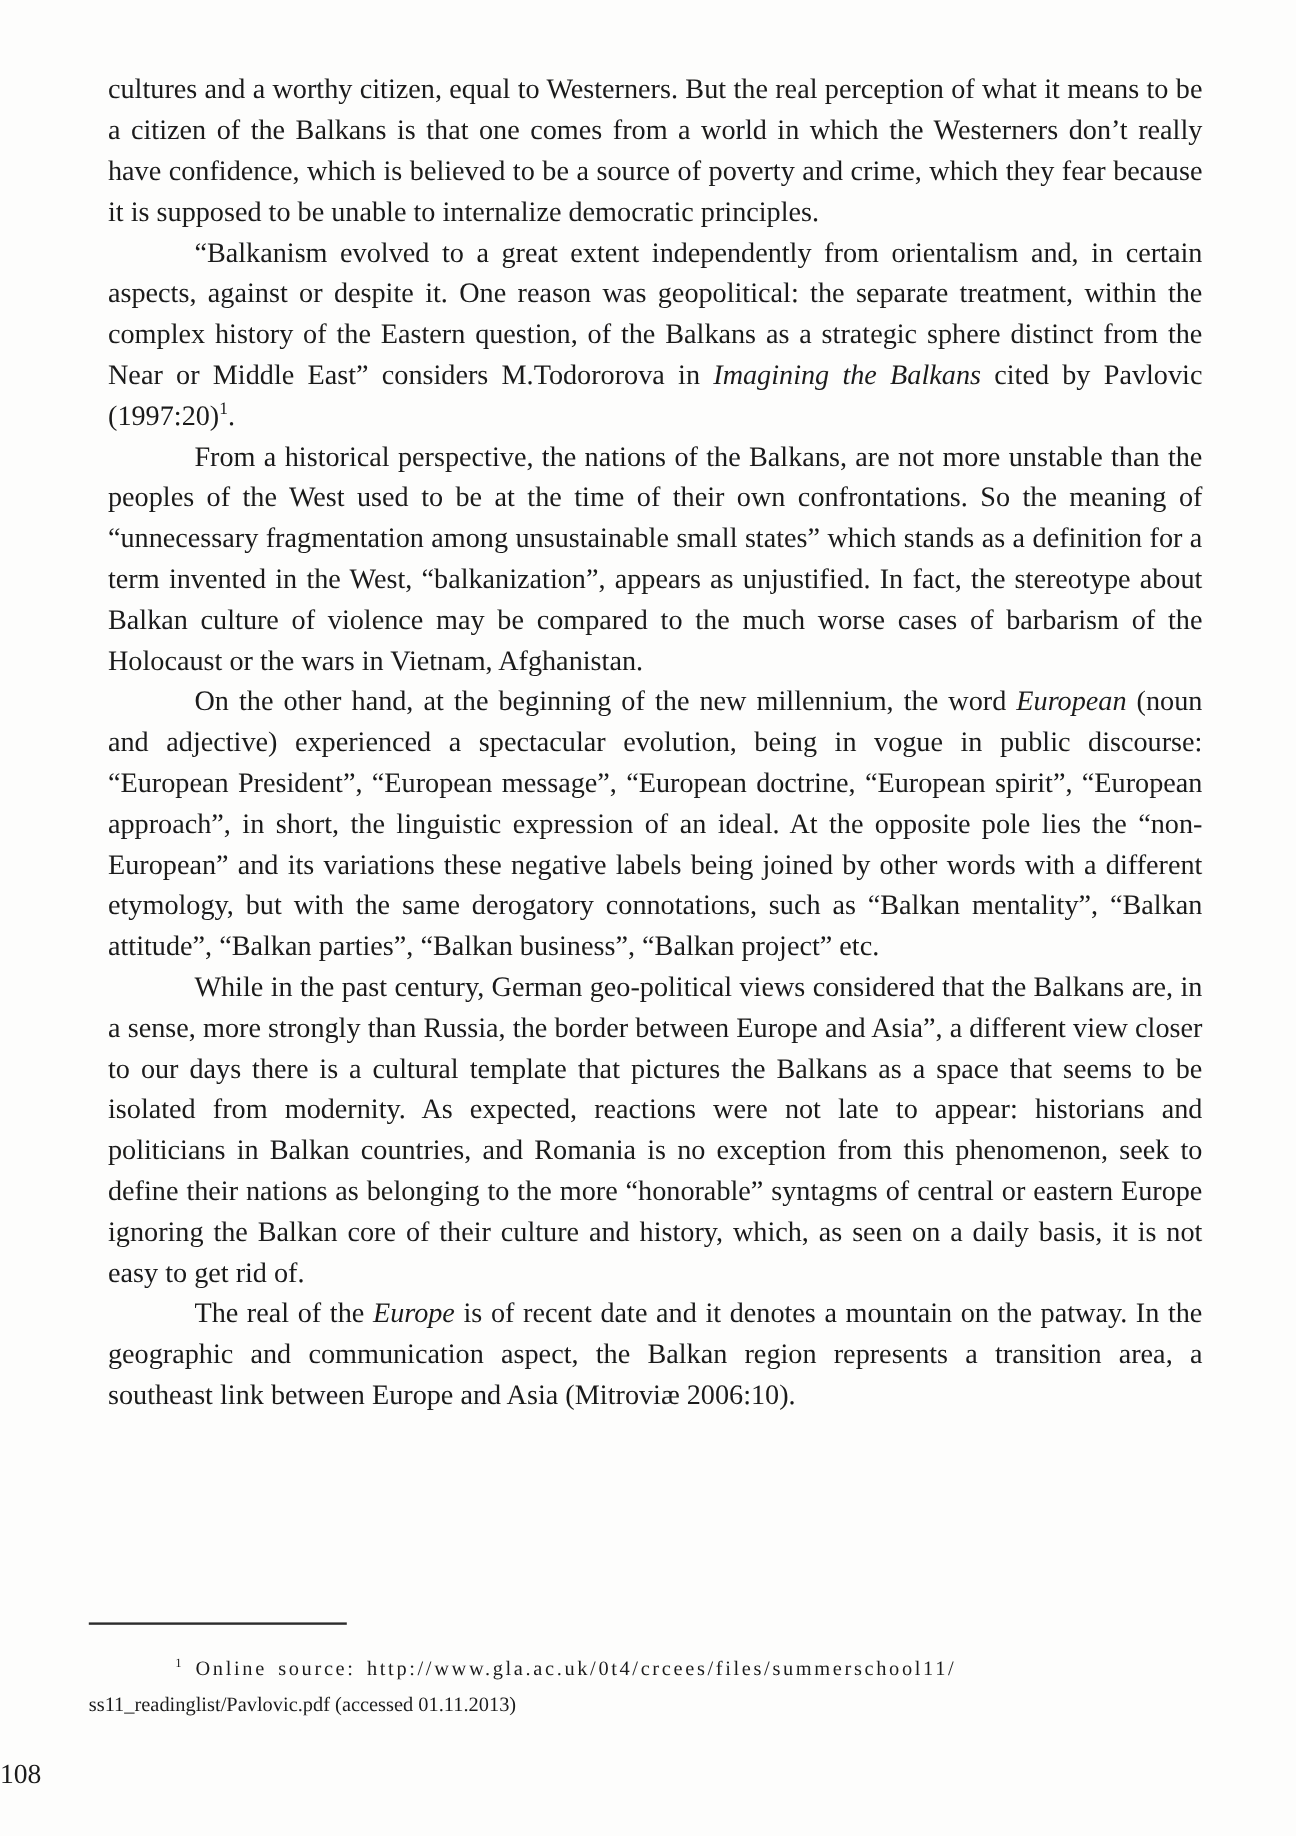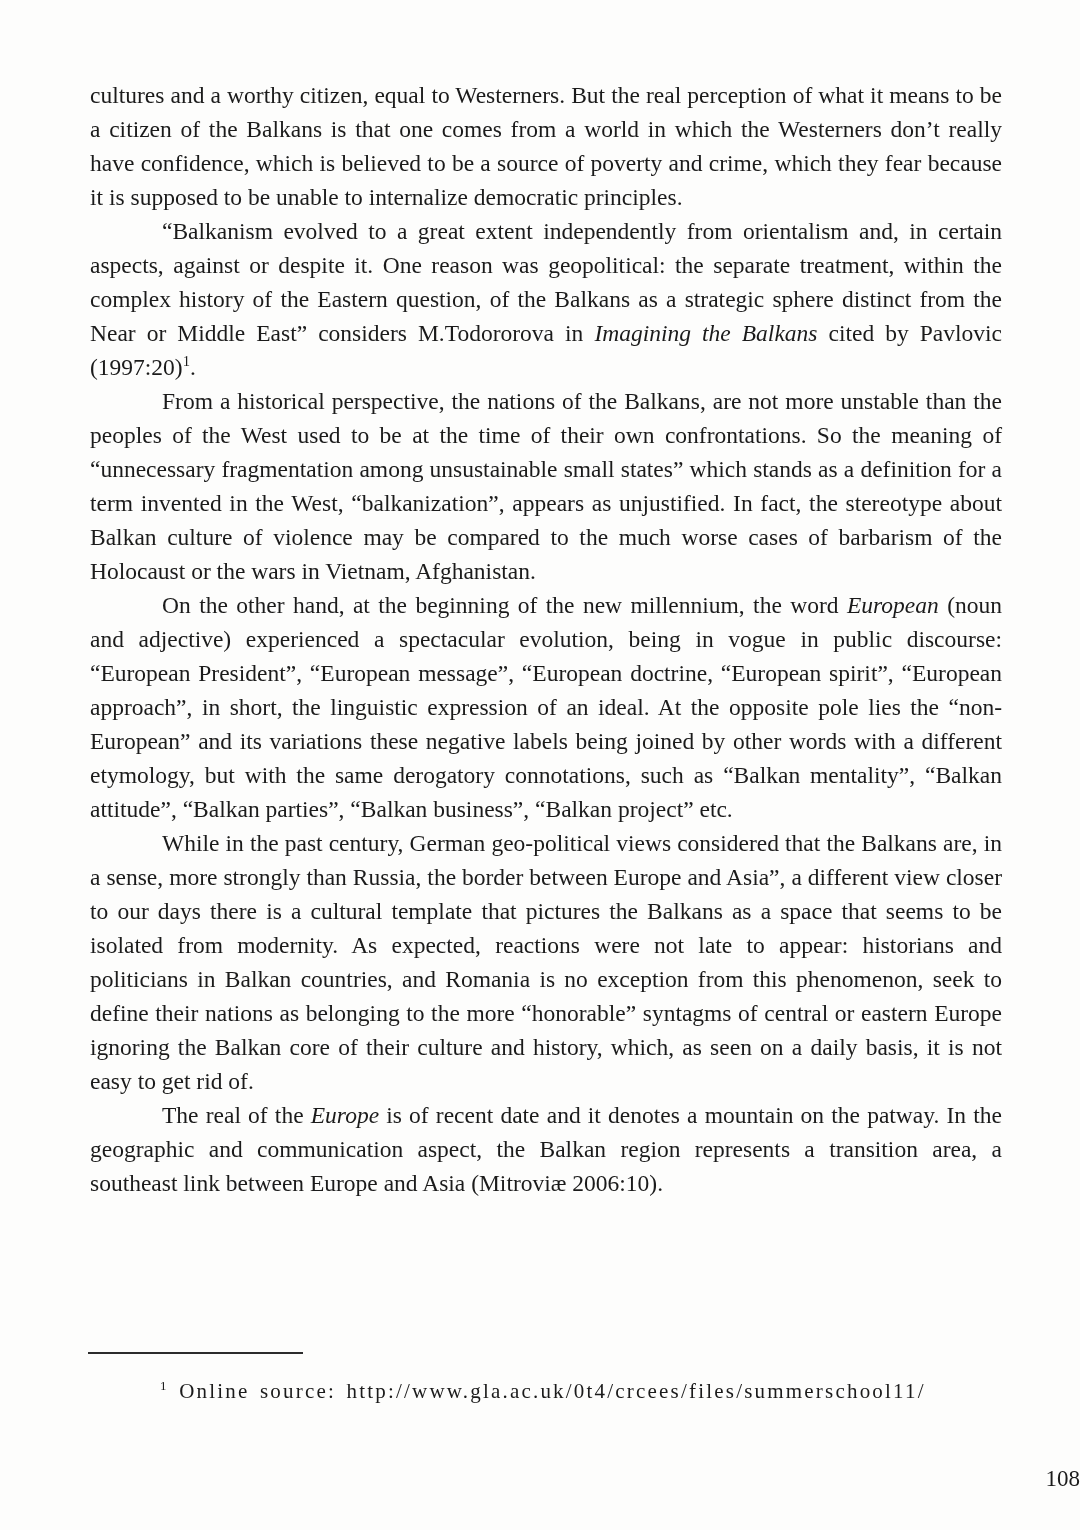--- a/index.html
+++ b/index.html
@@ -13,59 +13,58 @@
     font-family: "Liberation Serif", serif;
     color: #1b1b1b;
   }
   .body-text {
     position: absolute;
     left: 90px;
     top: 58px;
     width: 912px;
     font-size: 23.5px;
     line-height: 34px;
-    margin-top: 20px;
   }
   .body-text p {
     margin: 0;
     text-align: justify;
   }
   .body-text p.indent { text-indent: 72px; }
   i { font-style: italic; }
   sup {
     font-size: 0.62em;
     vertical-align: super;
     line-height: 0;
   }
   .footnote {
     position: absolute;
-    left: 88px;
+    left: 74px;
     top: 1352px;
     width: 912px;
-    font-size: 21px;
+    font-size: 17px;
     line-height: 30px;
   }
   .fn-rule {
     width: 215px;
     height: 2px;
     background: #2c2c2c;
     margin-bottom: 22px;
   }
   .fn-line { text-align: justify; }
   .fn-line-1 {
     text-indent: 72px;
     letter-spacing: 2.2px;
     word-spacing: 3px;
   }
   .page-number {
     position: absolute;
     left: 0;
     top: 1466px;
     width: 100%;
-    text-align: right;
+    text-align: left;
     font-size: 23px;
     font-family: Liberation Serif, serif;
   }
 </style>
 </head>
 <body>
 
 <div class="page">
 
   <div class="body-text">
@@ -73,17 +72,18 @@
       <p class="indent"><span>“Balkanism evolved to a great extent independently from orientalism and, in certain aspects, against or despite it. One reason was geopolitical: the separate treatment, within the complex history of the Eastern question, of the Balkans as a strategic sphere distinct from the Near or Middle East” considers M.Todororova in </span><i>Imagining the Balkans</i><span> cited by Pavlovic (1997:20)</span><sup>1</sup><span>.</span></p>
       <p class="indent"><span>From a historical perspective, the nations of the Balkans, are not more unstable than the peoples of the West used to be at the time of their own confrontations. So the meaning of “unnecessary fragmentation among unsustainable small states” which stands as a definition for a term invented in the West, “balkanization”, appears as unjustified. In fact, the stereotype about Balkan culture of violence may be compared to the much worse cases of barbarism of the Holocaust or the wars in Vietnam, Afghanistan.</span></p>
       <p class="indent"><span>On the other hand, at the beginning of the new millennium, the word </span><i>European</i><span> (noun and adjective) experienced a spectacular evolution, being in vogue in public discourse: “European President”, “European message”, “European doctrine, “European spirit”, “European approach”, in short, the linguistic expression of an ideal. At the opposite pole lies the “non-European” and its variations  these negative labels being  joined by other words with a different etymology, but with the same derogatory connotations, such as “Balkan mentality”, “Balkan attitude”, “Balkan parties”, “Balkan business”, “Balkan project” etc.</span></p>
       <p class="indent"><span>While in the past century, German geo-political views considered that the Balkans are, in a sense, more strongly than Russia, the border between Europe and Asia”, a different view closer to our days there is a cultural template that pictures the Balkans as a  space that seems to be isolated from modernity. As expected, reactions were not late to appear: historians and politicians in Balkan countries, and Romania is no exception from this phenomenon, seek to define their nations as belonging to the more “honorable” syntagms of central or eastern Europe ignoring the Balkan core of their culture and history, which, as seen on a daily basis, it is not easy to get rid of.</span></p>
       <p class="indent"><span>The real of the </span><i>Europe</i><span> is of recent date and it denotes a mountain on the patway. In the geographic and communication aspect, the Balkan region represents a transition area, a southeast  link between Europe and Asia (Mitroviæ 2006:10).</span></p>
     </div>
 
   <div class="footnote">
     <div class="fn-rule"></div>
     <div class="fn-line fn-line-1"><sup>1</sup><span> Online source: http://www.gla.ac.uk/0t4/crcees/files/summerschool11/</span></div>
+    <div class="fn-line"><span>ss11_readinglist/Pavlovic.pdf (accessed 01.11.2013)</span></div>
   </div>
 
   <div class="page-number">108</div>
 
 </div>
 
 </body></html>

